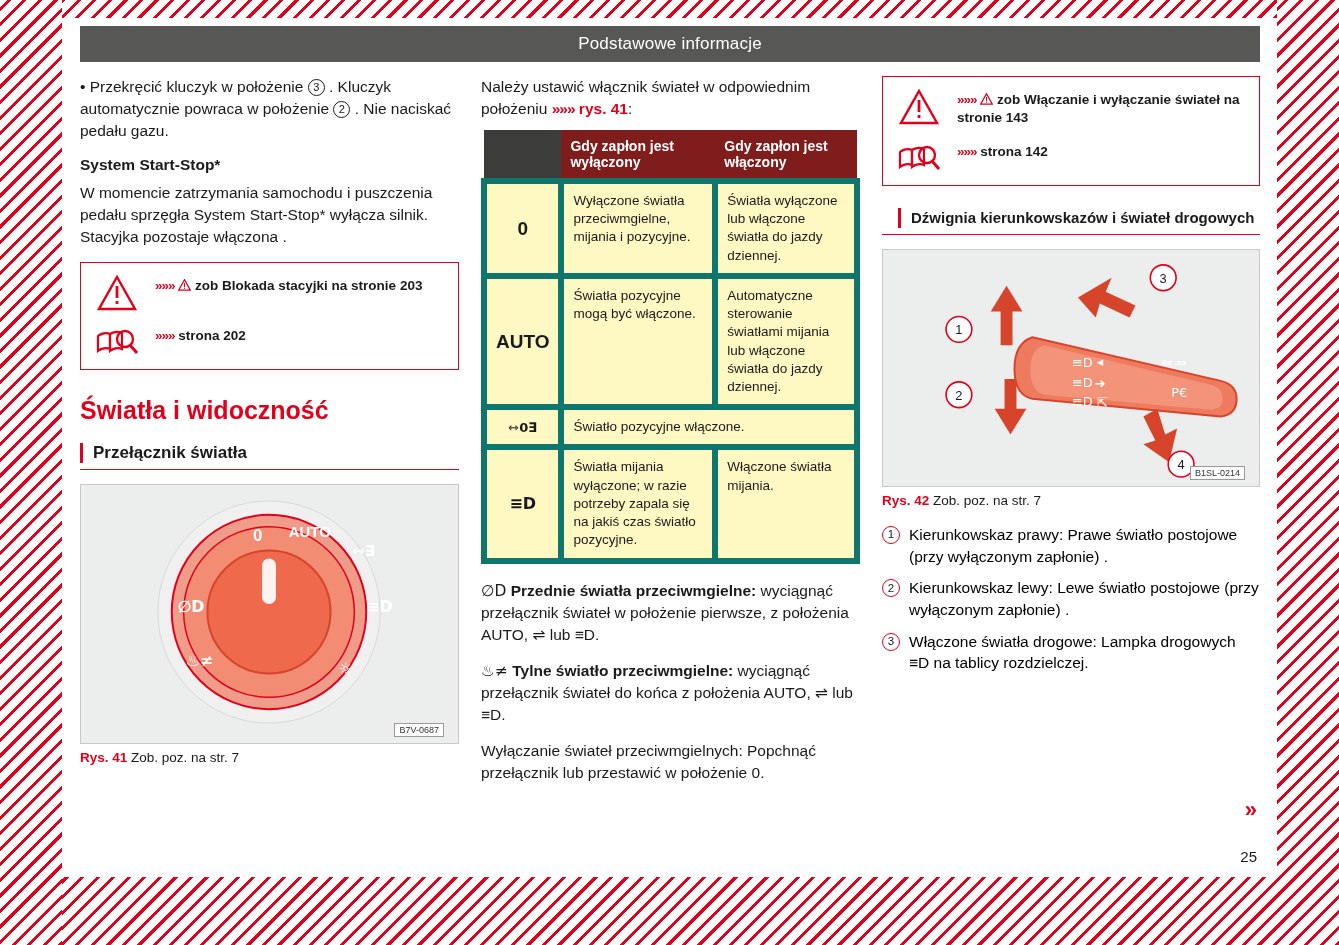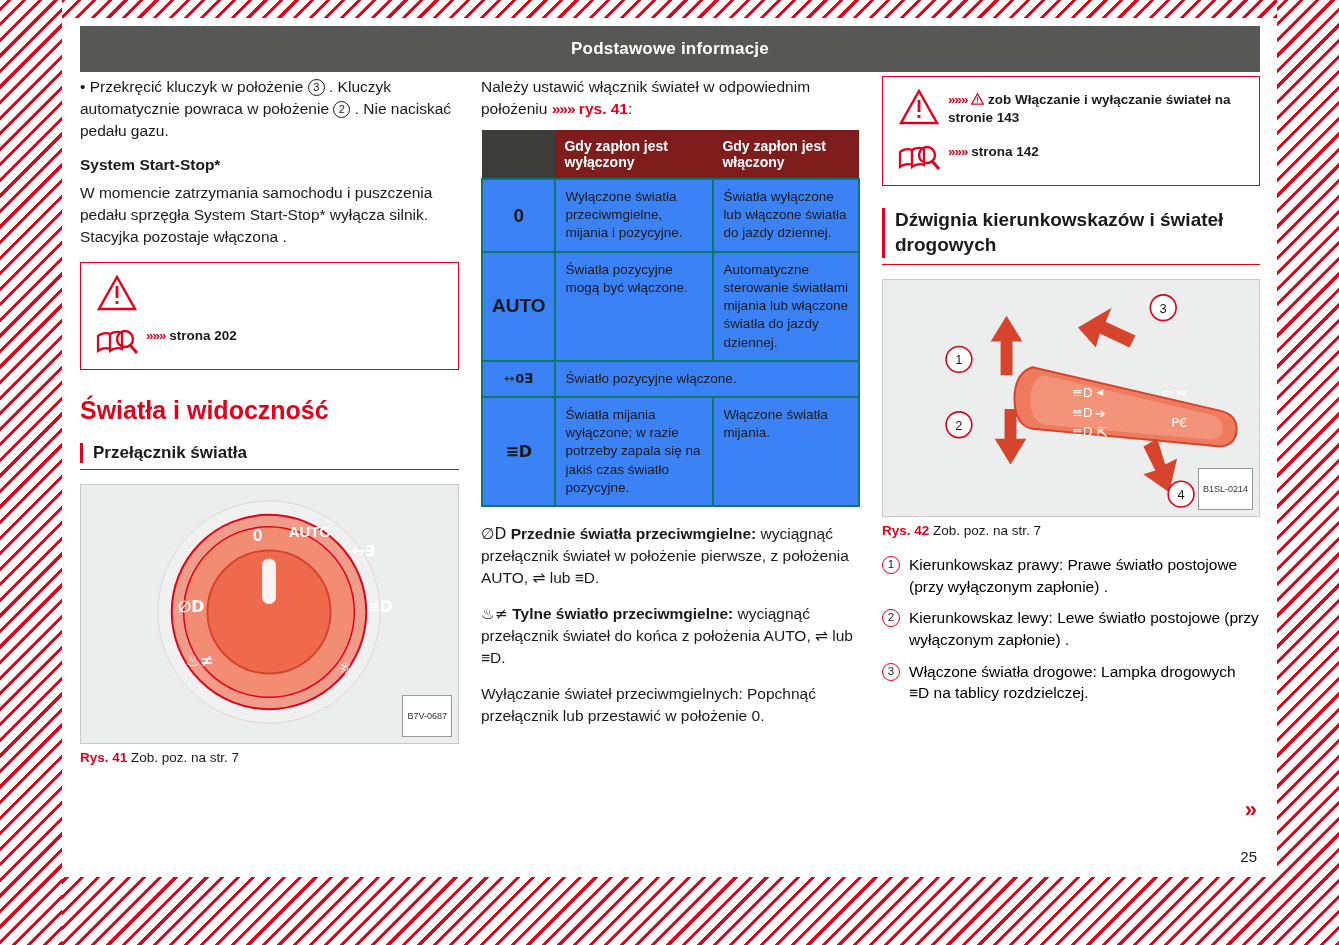--- a/index.html
+++ b/index.html
@@ -26,24 +26,24 @@
   .hatch.bottom{ left:0;  bottom:0; width:1339px; height:68px; }
 
   .page {
     position:absolute;
     left:62px; top:18px;
     width: 1215px; height: 859px;
     background:#fff;
   }
 
   .header-bar {
-    position:absolute; left:18px; top:8px; width:1180px; height:46px;
+    position:absolute; left:18px; top:8px; width:1180px; height:36px;
     background:#575756;
     color:#fff;
-    font-weight:bold;
+    font-weight:normal;
     font-size:17px;
     display:flex; align-items:center; justify-content:center;
     letter-spacing:0.2px;
   }
 
   .columns {
     position:absolute; left:18px; top:54px; width:1180px; height:790px;
     display:flex;
     gap:22px;
   }
@@ -69,55 +69,55 @@
     width:18px; height:18px; border:1.4px solid #e2001a; border-radius:50%;
     font-size:11.5px; color:#1a1a1a; line-height:1; flex:0 0 auto; margin-top:2px;
   }
 
   
   .notebox {
     border:1.5px solid #e2001a;
     padding:10px 12px 10px 12px;
     margin: 4px 0 22px 0;
   }
-  .note-row { display:flex; align-items:flex-start; gap:5px; margin-bottom:12px; }
+  .note-row { display:flex; align-items:flex-start; gap:14px; margin-bottom:12px; }
   .note-row:last-child { margin-bottom:0; }
   .note-icon { flex:0 0 48px; display:flex; align-items:center; justify-content:center; padding-top:2px;}
   .note-text { font-size:13.5px; font-weight:bold; color:#1a1a1a; line-height:1.35; padding-top:4px;}
   .chev { color:#e2001a; font-weight:bold; letter-spacing:-1px; }
 
   h2.section {
     color:#e2001a; font-size:25px; margin:26px 0 18px 0; font-weight:bold;
   }
   .sub-section {
     font-size:17px; font-weight:bold; color:#1a1a1a;
     border-left:3px solid #e2001a; padding-left:10px;
     margin:0 0 6px 0;
   }
   .rule { border-bottom:1.5px solid #e2001a; margin:6px 0 14px 0; }
 
   
   .figure { border:1px solid #c9c9c9; margin-bottom:6px; position:relative; background:#eceded; }
   .fig-caption { font-size:13.5px; color:#1a1a1a; }
   .fig-caption b { color:#e2001a; }
   .fig-code {
-    position:absolute; right:6px; bottom:6px;
-    background:#fff; border:1px solid #999; font-size:9px; padding:15px 4px; color:#333;
+    position:absolute; right:14px; bottom:6px;
+    background:#fff; border:1px solid #999; font-size:9px; padding:1px 4px; color:#333;
     font-family:"Liberation Sans", sans-serif;
   }
 
   
   table.modes { border-collapse:collapse; width:100%; margin:4px 0 16px 0; }
   table.modes th {
     background:#7f1d1d; color:#fff; font-size:14px; text-align:left;
     padding:8px 9px; vertical-align:top; font-weight:bold;
   }
   table.modes th.blank { width:62px; background:#3c3c3b; }
   table.modes td {
-    border:2px solid #0f766e; background:#3b82f6; padding:8px 9px;
+    border:6px solid #0f766e; background:#fef9c3; padding:8px 9px;
     font-size:13.5px; color:#1a1a1a; vertical-align:top; line-height:1.35;
   }
   table.modes td.sym {
     text-align:center; font-weight:bold; font-size:19px; width:62px; vertical-align:middle;
   }
 
   .ol-red { list-style:none; margin:0; padding:0; }
   .ol-red li { display:flex; gap:9px; margin-bottom:10px; font-size:15.5px; line-height:1.4; }
 
   .pagenum {
@@ -158,20 +158,29 @@
       <p class="body-text">W momencie zatrzymania samochodu i puszczenia pedału sprzęgła System Start-Stop* wyłącza silnik. Stacyjka pozostaje włączona .</p>
 
       <div class="notebox">
         <div class="note-row">
           <div class="note-icon">
             <svg width="40" height="36" viewBox="0 0 40 36">
               <polygon points="20,2 38,34 2,34" fill="none" stroke="#e2001a" stroke-width="2.4"></polygon>
               <rect x="18.6" y="11" width="2.8" height="12" fill="#e2001a"></rect>
               <rect x="18.6" y="26" width="2.8" height="3" fill="#e2001a"></rect>
             </svg>
+          </div>
+          <div class="note-text">
+            <span class="chev">»»»</span>
+            <svg width="13" height="12" viewBox="0 0 20 18" style="vertical-align:-1px">
+              <polygon points="10,1 19,17 1,17" fill="none" stroke="#e2001a" stroke-width="2"></polygon>
+              <rect x="9.2" y="6" width="1.6" height="6" fill="#e2001a"></rect>
+              <rect x="9.2" y="13" width="1.6" height="1.8" fill="#e2001a"></rect>
+            </svg>
+            <span>zob Blokada stacyjki na stronie 203</span>
           </div>
         </div>
         <div class="note-row">
           <div class="note-icon">
             <svg width="44" height="34" viewBox="0 0 44 34">
               <path d="M3 26 C3 26 9 21 15 24 L15 9 C9 6 3 11 3 11 Z" fill="none" stroke="#e2001a" stroke-width="2.2"></path>
               <path d="M27 24 C21 21 15 26 15 26 L15 9 C15 9 21 5 27 8 Z" fill="none" stroke="#e2001a" stroke-width="2.2"></path>
               <circle cx="30" cy="14" r="8" fill="none" stroke="#e2001a" stroke-width="2.4"></circle>
               <line x1="35" y1="20" x2="42" y2="28" stroke="#e2001a" stroke-width="3"></line>
             </svg>
@@ -295,21 +304,21 @@
               <line x1="35" y1="20" x2="42" y2="28" stroke="#e2001a" stroke-width="3"></line>
             </svg>
           </div>
           <div class="note-text">
             <span class="chev">»»»</span>
             <span>strona 142</span>
           </div>
         </div>
       </div>
 
-      <div class="sub-section" style="font-size:19px;line-height:1.3;">Dźwignia kierunkowskazów i świateł drogowych</div>
+      <div class="sub-section" style="font-size:15px;line-height:1.3;margin-left:16px;">Dźwignia kierunkowskazów i świateł drogowych</div>
       <div class="rule"></div>
 
       <div class="figure" style="height:238px;">
         <svg width="100%" height="100%" viewBox="0 0 378 238" preserveAspectRatio="xMidYMid meet">
           <rect x="0" y="0" width="378" height="238" fill="#eceded"></rect>
 
           <g>
             <path d="M150 88 L340 132 Q356 136 356 150 Q356 166 340 168 L150 150 Q132 146 132 120 Q132 94 150 88 Z" fill="#ef7b5e" stroke="#d6452b" stroke-width="2"></path>
             <path d="M162 96 L330 136 Q342 139 342 150 Q342 160 330 161 L162 146 Q148 142 148 121 Q148 100 162 96 Z" fill="#f2937a" stroke="none"></path>
 

